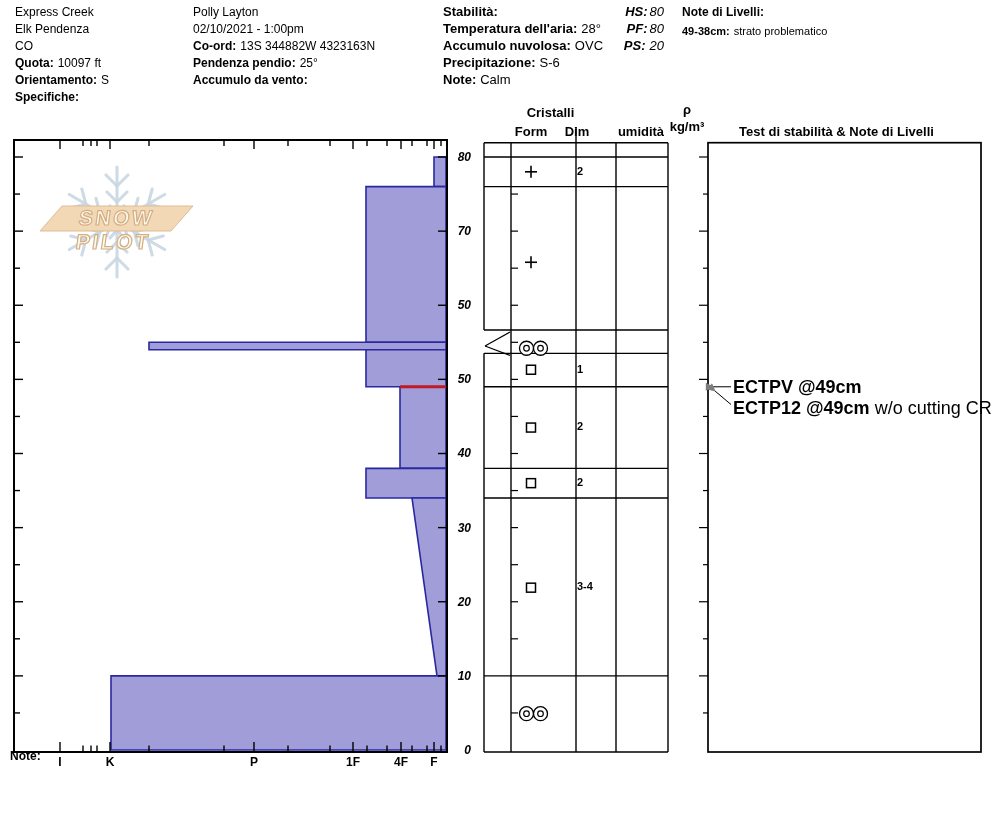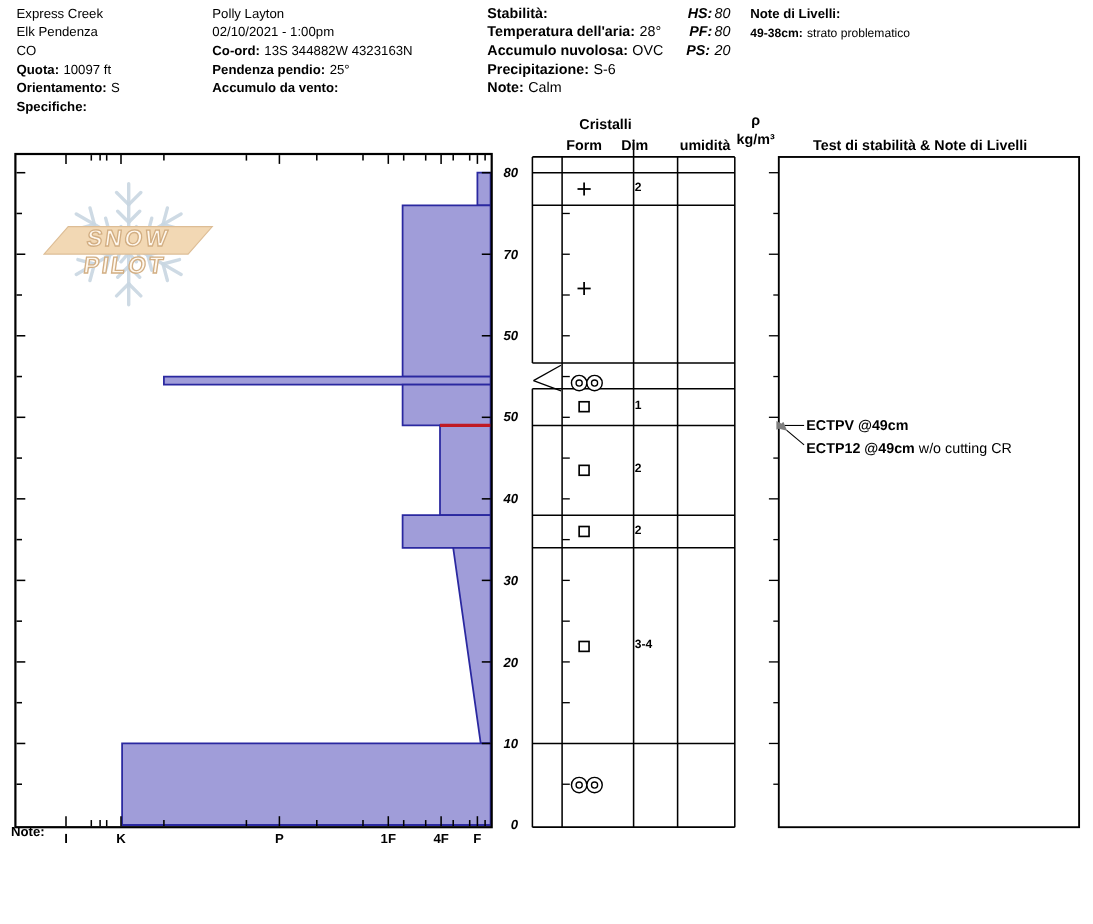--- a/index.html
+++ b/index.html
@@ -1,21 +1,21 @@
 <!DOCTYPE html>
 <html><head>
 <meta charset="utf-8">
 <style>
   html,body{margin:0;padding:0;}
   body{width:994px;height:840px;position:relative;background:#fff;overflow:hidden;
        font-family:"Liberation Sans","DejaVu Sans",sans-serif;color:#000;}
   .t{position:absolute;font-size:12px;line-height:16px;white-space:nowrap;}
   .b{font-weight:bold;}
   .s13{font-size:13px;}
-  .s12{font-size:13px;}
+  .s12{font-size:18px;}
   .s11{font-size:11px;}
   .v{margin-left:4px;}
   .ctr{text-align:center;}
   .rt{text-align:right;font-style:italic;}
   .dim{position:absolute;font-size:11px;font-weight:bold;white-space:nowrap;}
   #gfx{position:absolute;left:0;top:0;}
   #logo-text{position:absolute;left:40px;top:206px;width:153px;height:26px;
      text-align:center;font-weight:bold;font-size:21px;letter-spacing:2.5px;
      color:#fff8ee;-webkit-text-stroke:1.2px #d2ae83;transform:skewX(-8deg);}
 </style>

